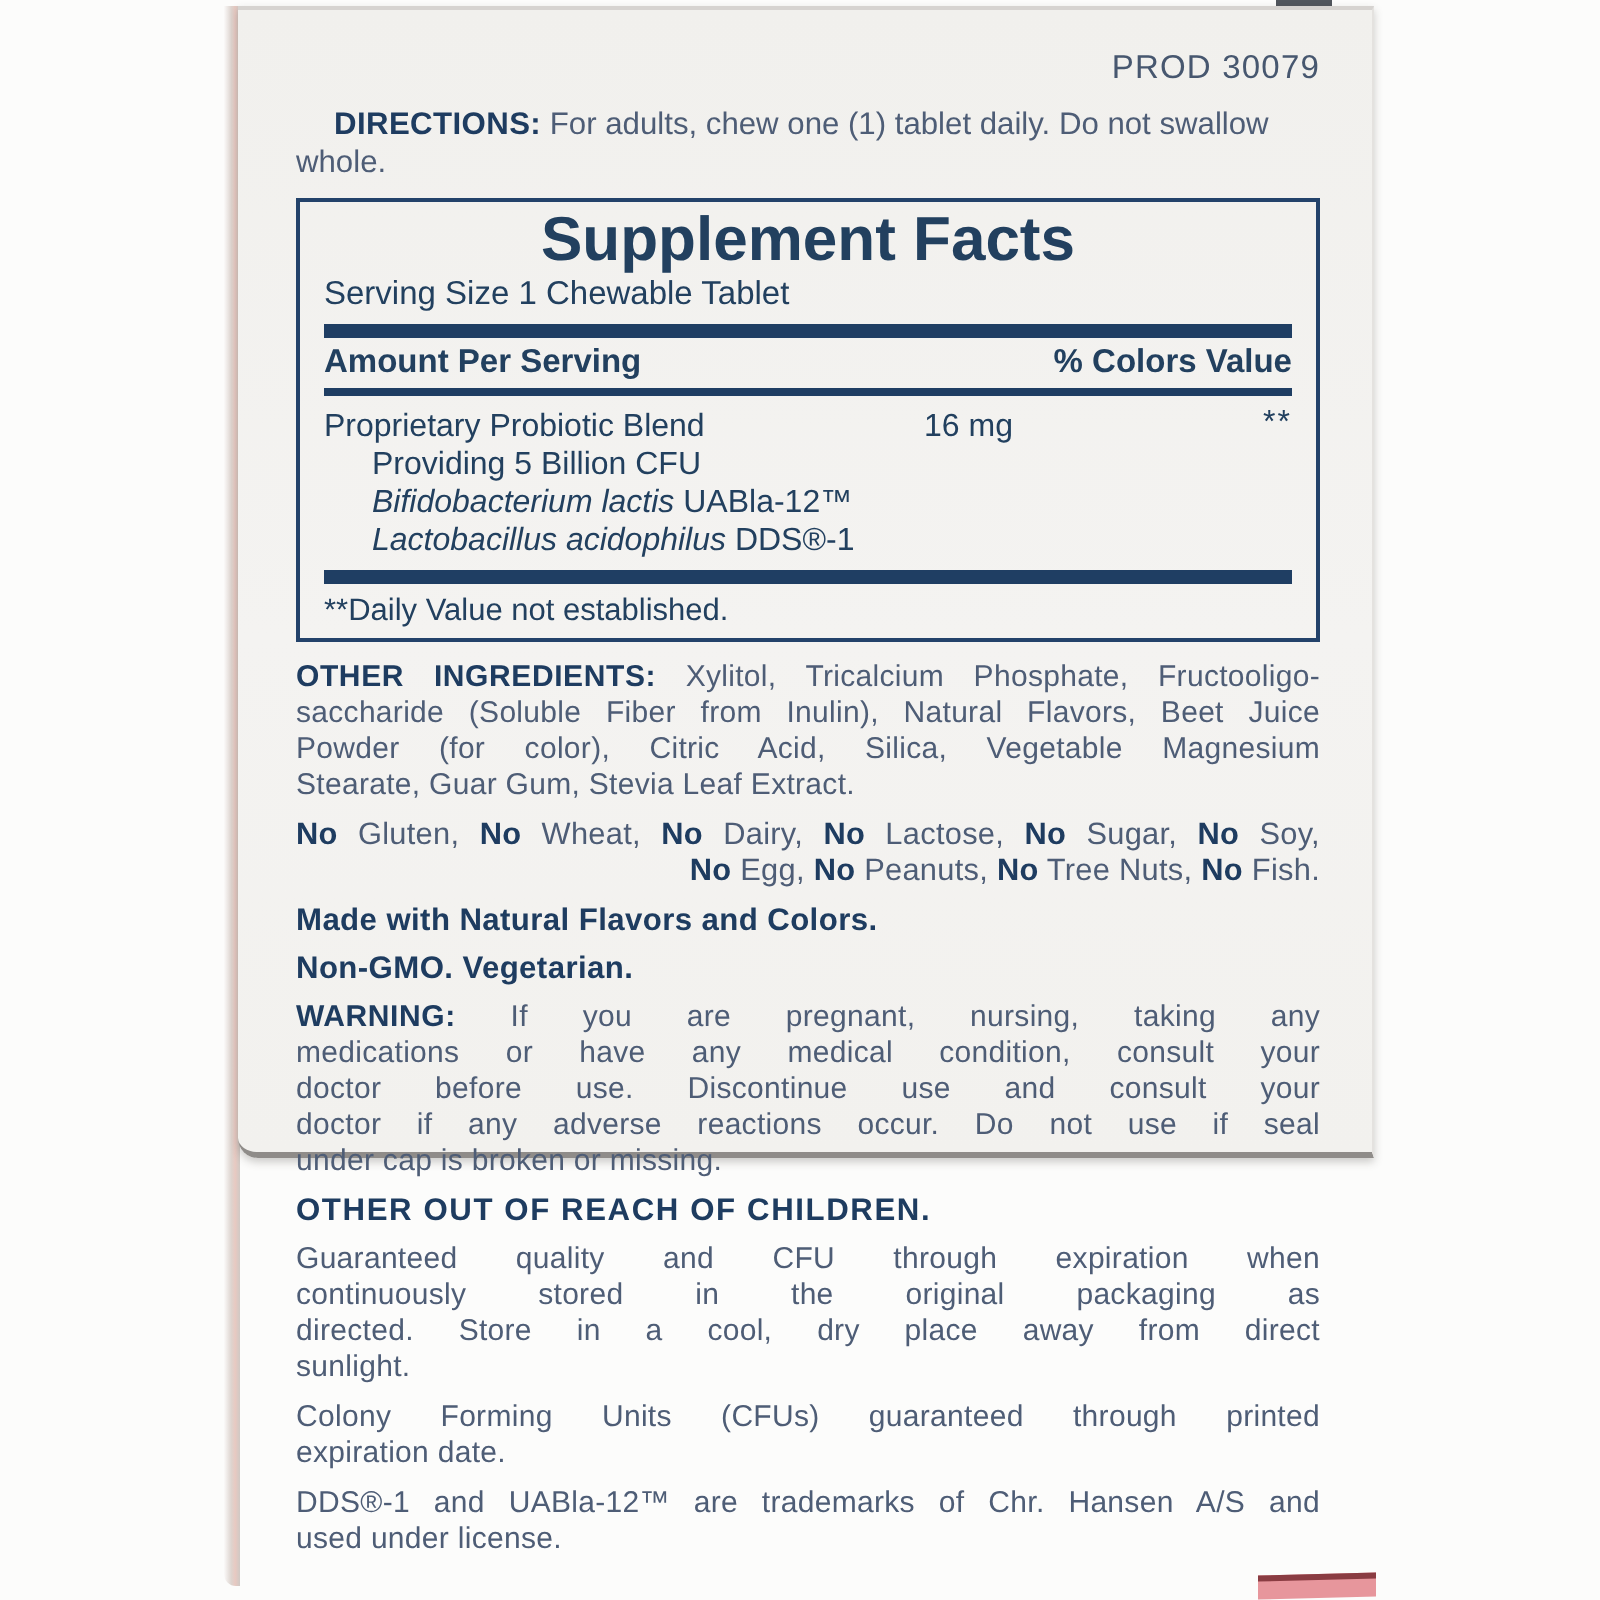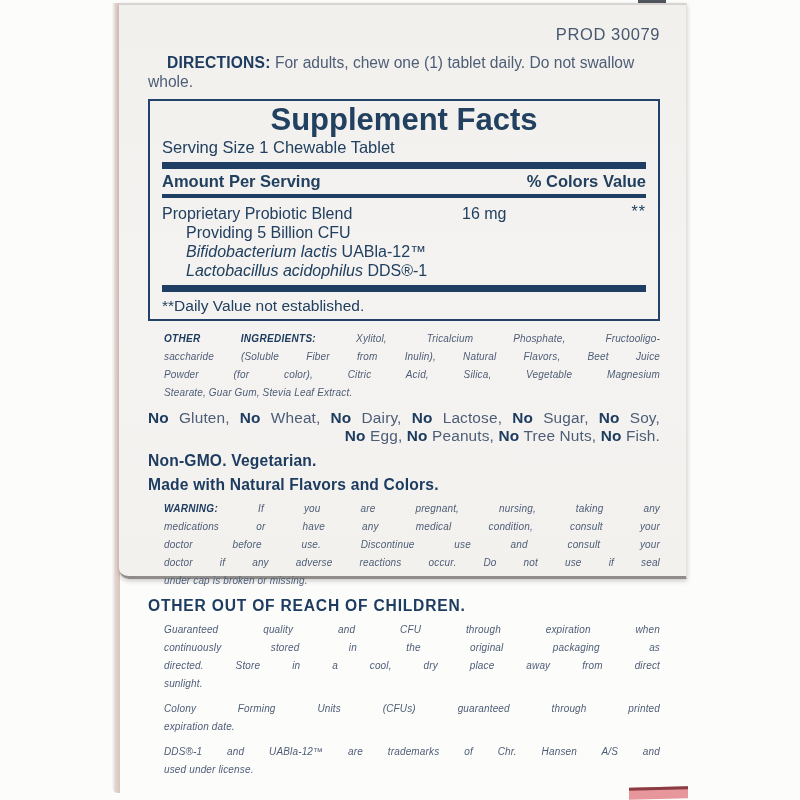--- a/index.html
+++ b/index.html
@@ -33,22 +33,22 @@
   .sf-head{display:flex;justify-content:space-between;font-weight:bold;font-size:16.5px;
        padding:4px 0 4px 0;line-height:17px;}
   .sf-rows{padding:6px 0 3px 0;}
   .sf-line{font-size:16px;line-height:19px;position:relative;}
   .sf-line .amt{position:absolute;left:300px;top:0;}
   .sf-line .dv{position:absolute;right:0;top:-2px;letter-spacing:1px;}
   .sf-line.sub{padding-left:24px;}
   .sf-foot{font-size:15.5px;line-height:19px;padding-top:4px;}
   .bar.btm{height:7px;margin-top:2px;}
   
-  .para{margin:0 0 7px 16px;font-size:10px;line-height:18px;color:#4e5d76;
-        white-space:pre-line;text-align:justify;text-align-last:justify;letter-spacing:.15px;font-style:italic;}
+  .para{margin:0 0 7px 0;font-size:15px;line-height:18px;color:#4e5d76;
+        white-space:pre-line;text-align:justify;text-align-last:justify;letter-spacing:.15px;}
   .para b.lead{color:#1e3c60;letter-spacing:.3px;}
   .lastline{display:block;text-align:left;text-align-last:left;}
   .single{font-size:15.6px;line-height:17px;font-weight:bold;color:#1e3c60;margin:0 0 7px 0;
         letter-spacing:.2px;}
   .keepout{letter-spacing:.8px;}
   .allergens{margin:0 0 7px 0;font-size:15.4px;line-height:18px;color:#4e5d76;letter-spacing:.15px;}
   .allergens .l1{display:block;text-align:justify;text-align-last:justify;}
   .allergens .l2{display:block;text-align:right;}
   .allergens b{color:#1e3c60;}
 </style>
@@ -90,22 +90,22 @@
 
     <p class="para"><b class="lead">OTHER INGREDIENTS:</b> <span>Xylitol, Tricalcium Phosphate, Fructooligo-
 saccharide (Soluble Fiber from Inulin), Natural Flavors, Beet Juice
 Powder (for color), Citric Acid, Silica, Vegetable Magnesium</span><span class="lastline">Stearate, Guar Gum, Stevia Leaf Extract.</span></p>
 
     <div class="allergens">
       <span class="l1" id="allergen-line1"><b>No</b> Gluten, <b>No</b> Wheat, <b>No</b> Dairy, <b>No</b> Lactose, <b>No</b> Sugar, <b>No</b> Soy,</span>
       <span class="l2" id="allergen-line2"><b>No</b> Egg, <b>No</b> Peanuts, <b>No</b> Tree Nuts, <b>No</b> Fish.</span>
     </div>
 
+    <div class="single">Made with Natural Flavors and Colors.</div>
     <div class="single">Non-GMO. Vegetarian.</div>
-    <div class="single">Made with Natural Flavors and Colors.</div>
 
     <p class="para"><b class="lead">WARNING:</b> <span>If you are pregnant, nursing, taking any
 medications or have any medical condition, consult your
 doctor before use. Discontinue use and consult your
 doctor if any adverse reactions occur. Do not use if seal</span><span class="lastline">under cap is broken or missing.</span></p>
 
     <div class="single keepout">OTHER OUT OF REACH OF CHILDREN.</div>
 
     <p class="para"><span>Guaranteed quality and CFU through expiration when
 continuously stored in the original packaging as

